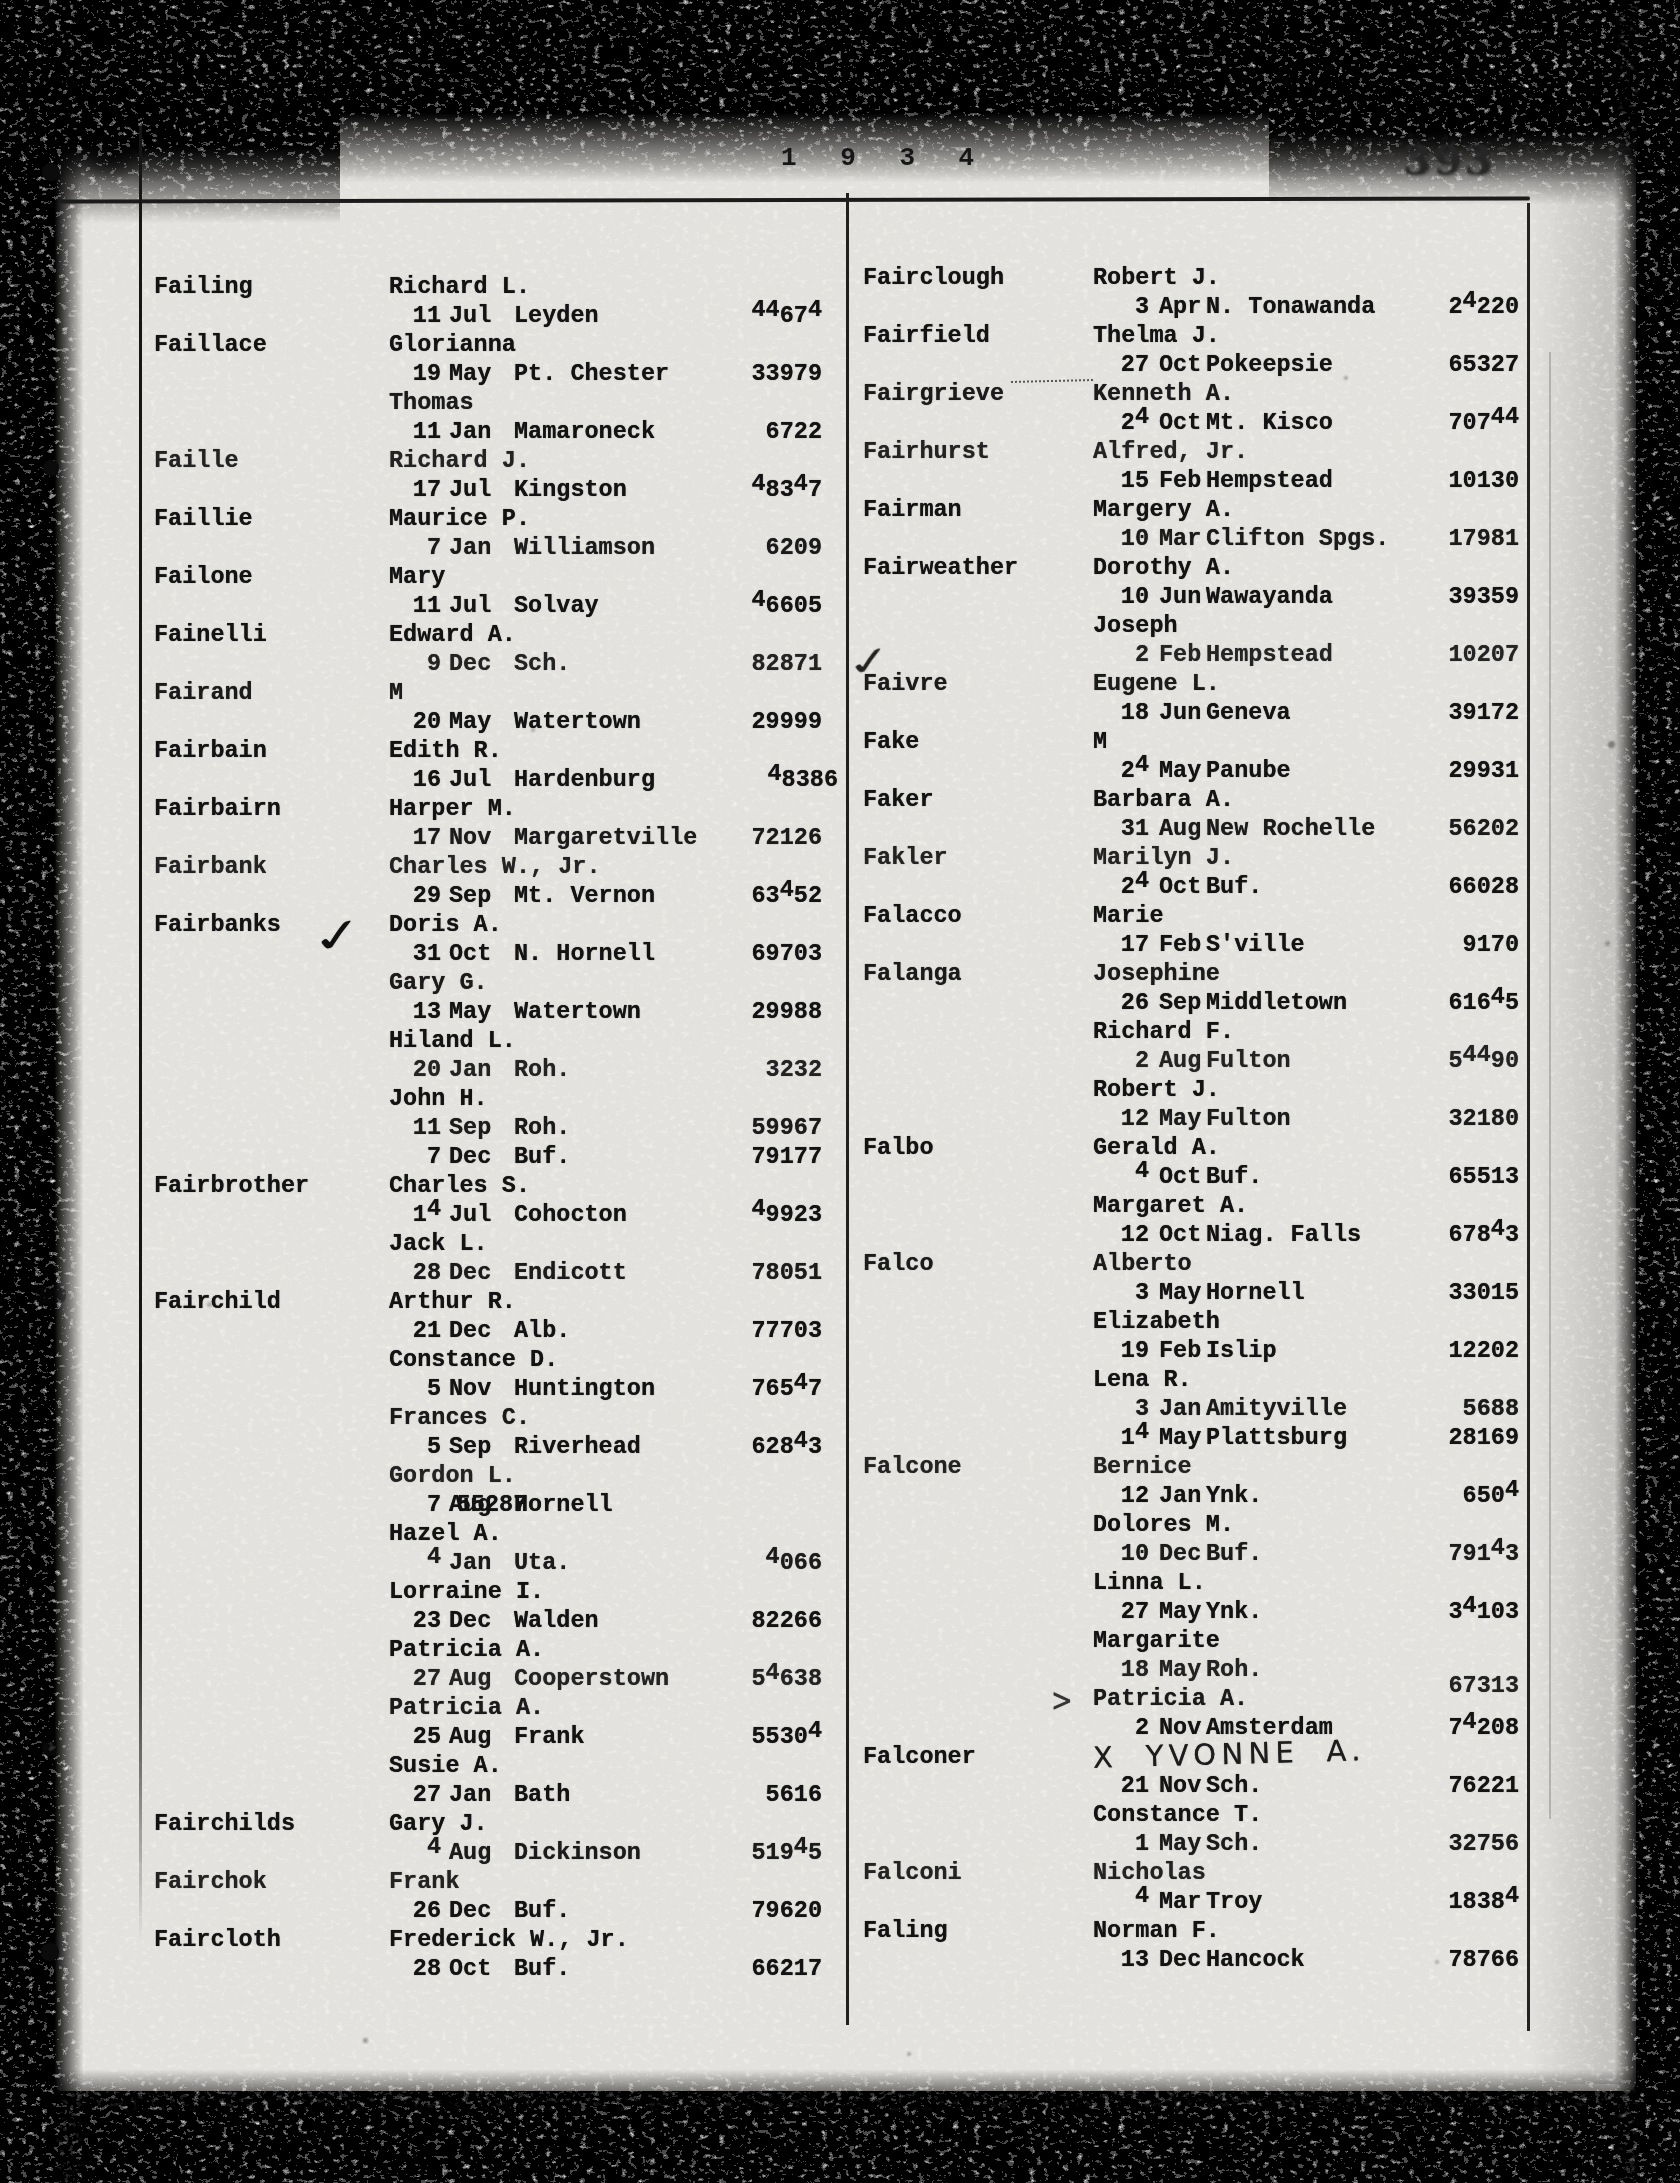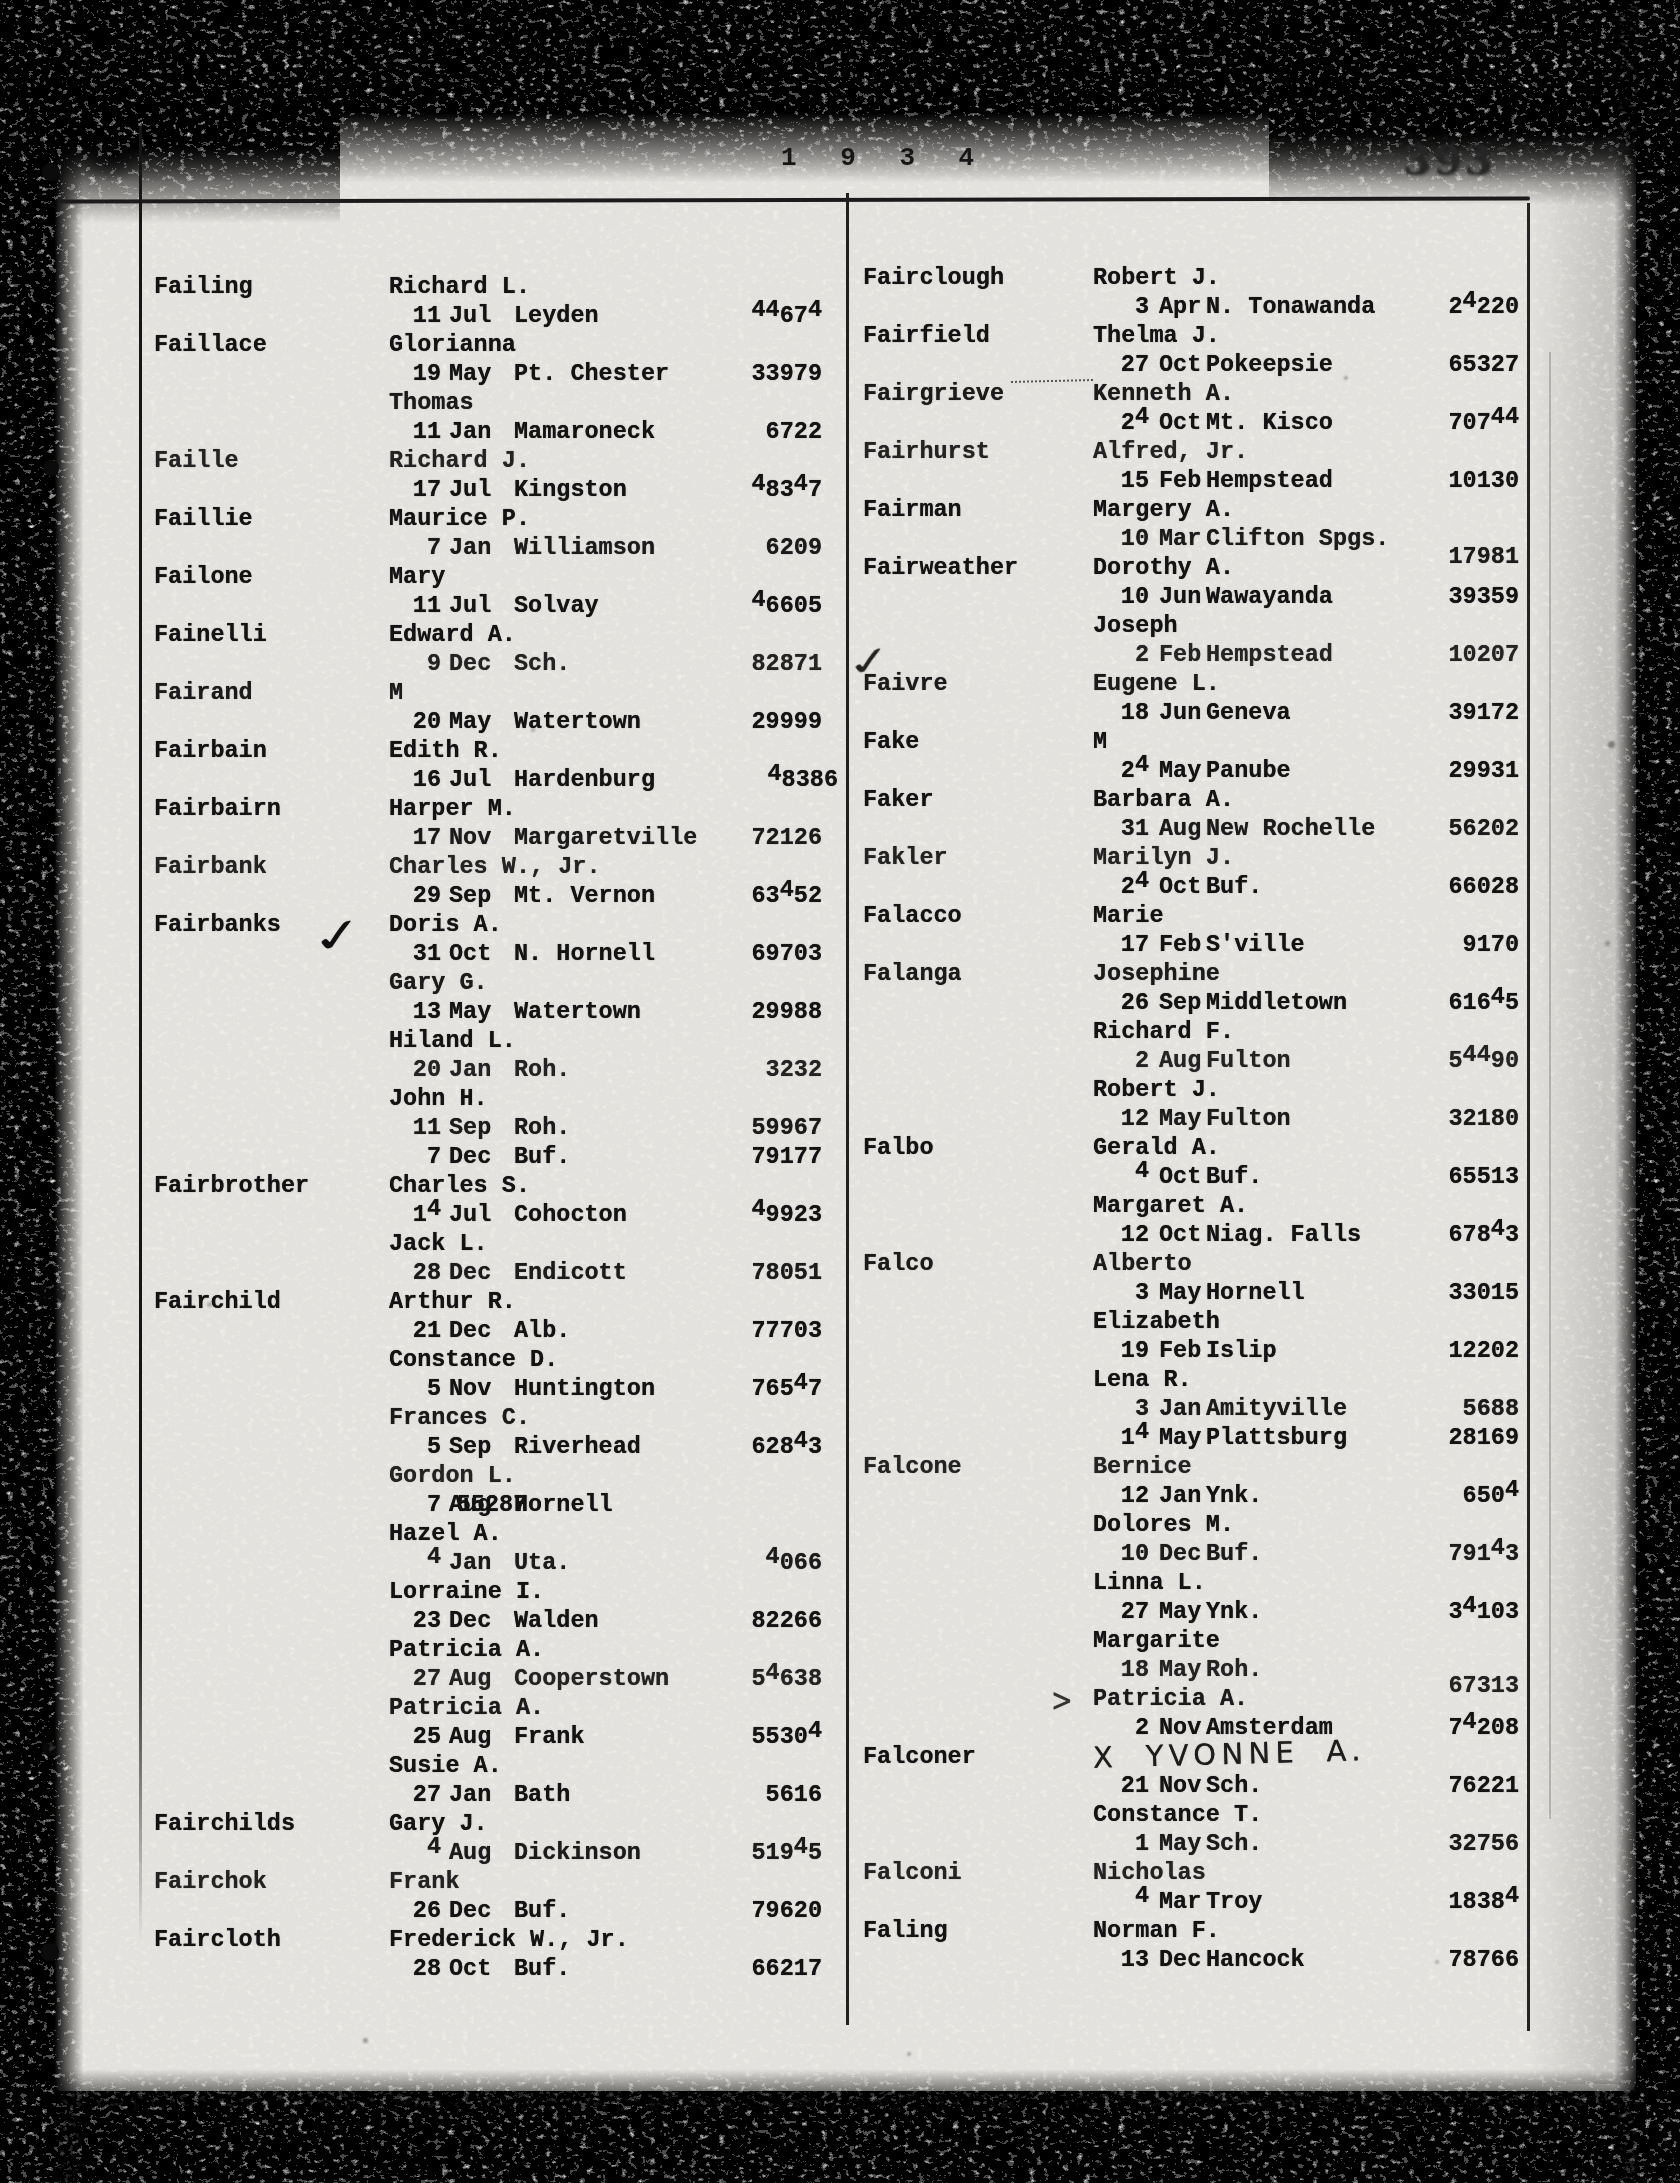--- a/index.html
+++ b/index.html
@@ -473,21 +473,21 @@
           <span class="num" style="left: 0px; width: 656px; text-align: right;">10130</span>
         </div>
         <div class="line name-line">
           <span class="surname">Fairman</span>
           <span class="given" style="left: 230px;">Margery A.</span>
         </div>
         <div class="line date-line">
           <span class="day" style="left: 204px; width: 82px;">10</span>
           <span class="month" style="left: 296px;">Mar</span>
           <span class="place" style="left: 343px;">Clifton Spgs.</span>
-          <span class="num" style="left: 0px; width: 656px; text-align: right; margin-top: 18px;">17981</span>
+          <span class="num" style="left: 0px; width: 656px; text-align: right;">17981</span>
         </div>
         <div class="line name-line">
           <span class="surname">Fairweather</span>
           <span class="given" style="left: 230px;">Dorothy A.</span>
         </div>
         <div class="line date-line">
           <span class="day" style="left: 204px; width: 82px;">10</span>
           <span class="month" style="left: 296px;">Jun</span>
           <span class="place" style="left: 343px;">Wawayanda</span>
           <span class="num" style="left: 0px; width: 656px; text-align: right;">39359</span>

